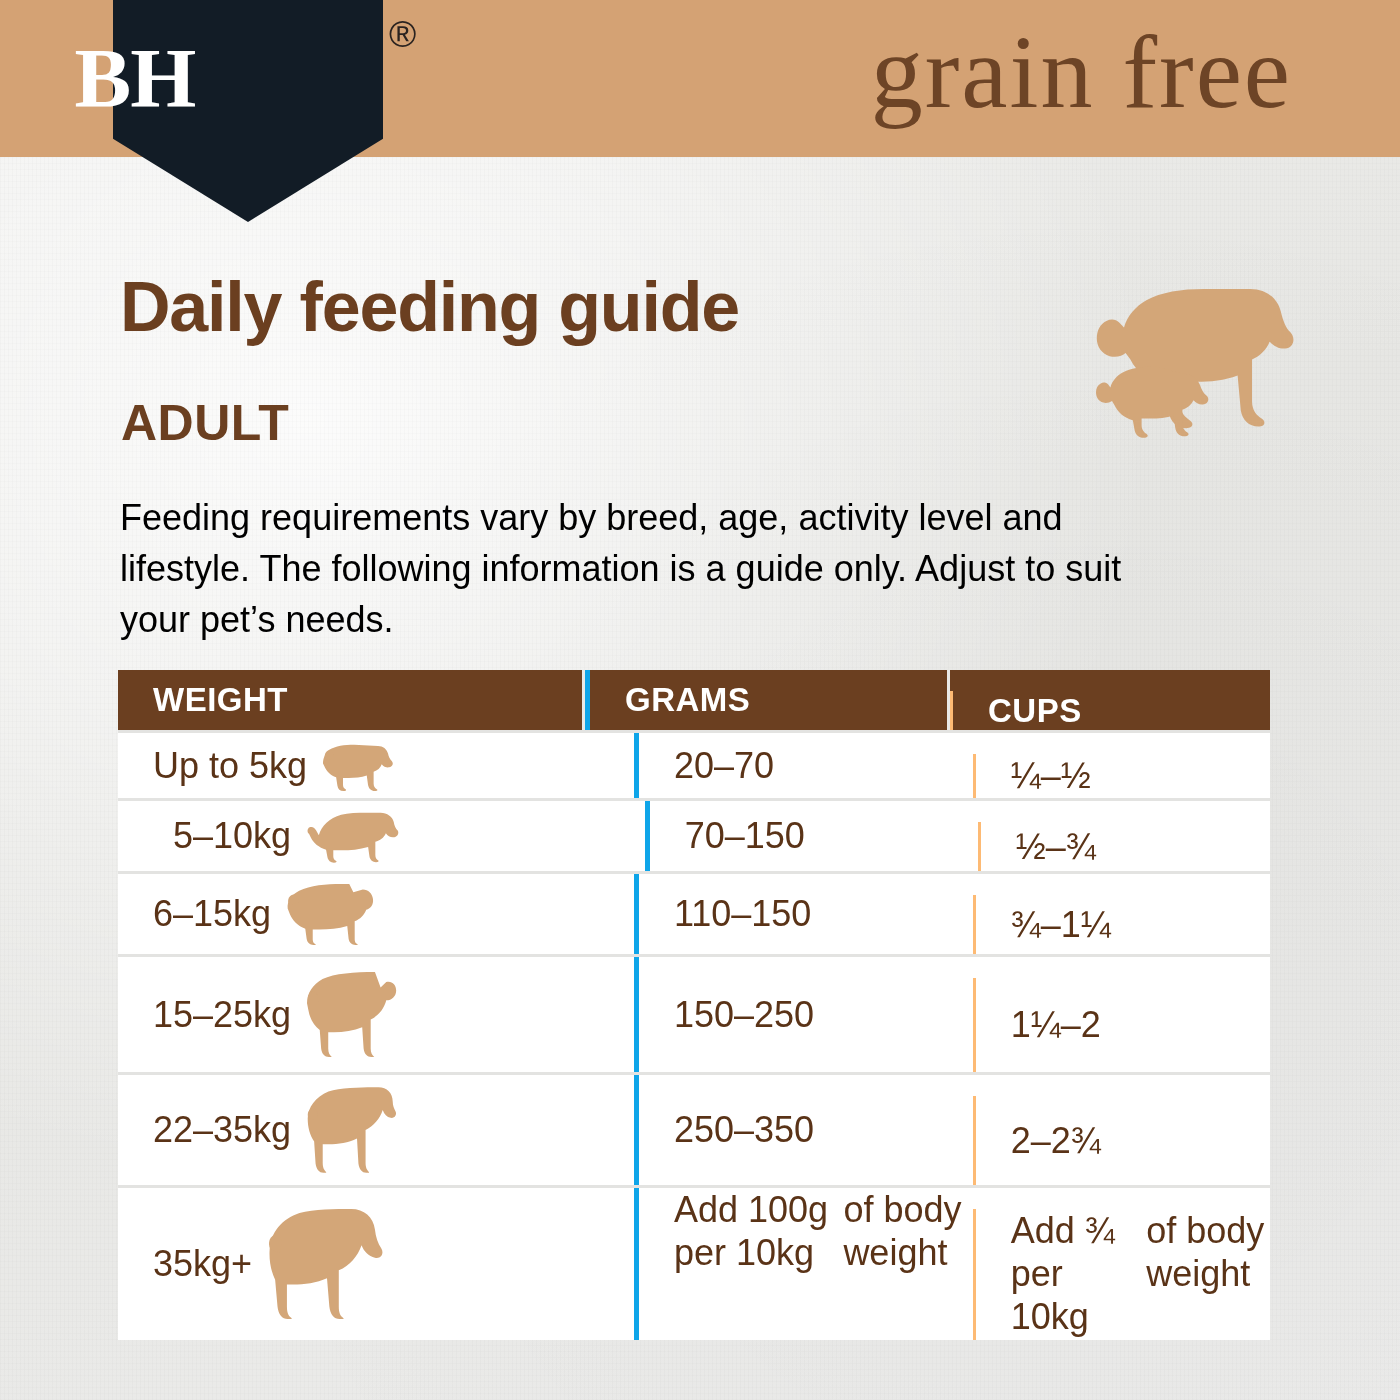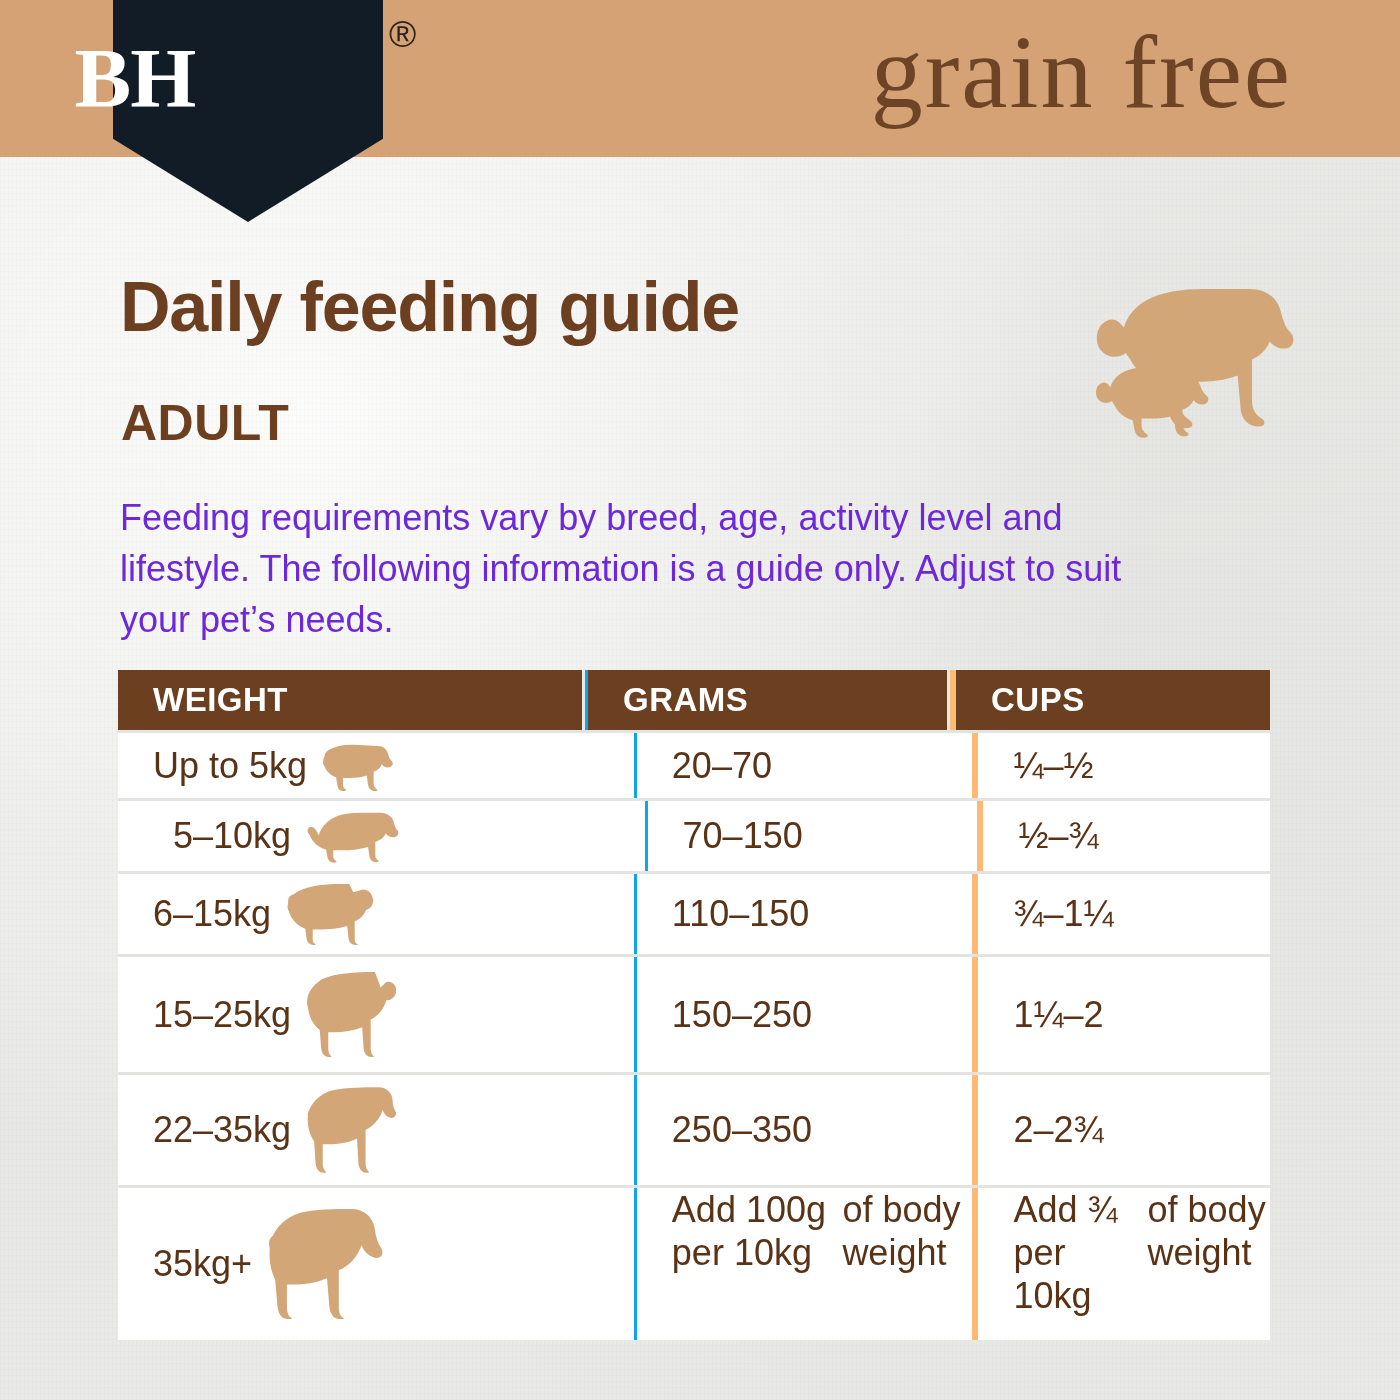--- a/index.html
+++ b/index.html
@@ -60,21 +60,21 @@
     letter-spacing:-1.2px;line-height:1;
     font-family:"Liberation Sans", sans-serif;
   }
   .subtitle{
     position:absolute;left:121px;top:398px;
     color:#6b3f20;font-size:50px;font-weight:bold;
     letter-spacing:0.5px;line-height:1;
   }
   .intro{
     position:absolute;left:120px;top:492px;width:1070px;
-    color:#6d28d9;font-size:36px;line-height:1.42;
+    color:#000000;font-size:36px;line-height:1.42;
     font-family:"Liberation Sans", sans-serif;
   }
   .dogs-hero{
     position:absolute;left:1060px;top:268px;width:240px;height:186px;
   }
 
   
   .table{
     position:absolute;left:118px;top:670px;width:1152px;
   }
@@ -91,22 +91,22 @@
     display:flex;background:#ffffff;border-top:3px solid #e3e3e1;
   }
   .row:first-of-type{border-top:none;}
   .cell{
     box-sizing:border-box;
     display:flex;align-items:center;
     color:#5a3317;font-size:36px;
     padding-left:35px;
   }
   .c1{width:558px;}
-  .c2{width:365px;border-left:3px solid #0ea5e9;}
-  .c3{width:320px;border-left:6px solid #fdba74;}
+  .c2{width:365px;border-left:5px solid #0ea5e9;}
+  .c3{width:320px;border-left:3px solid #fdba74;margin-top:21px;}
   .t-header .c1{width:467px;padding-left:35px;}
   .t-header .c2{width:365px;padding-left:35px;}
   .t-header .c3{width:320px;padding-left:35px;}
   .wcell{justify-content:flex-start;gap:10px;}
   .wlabel{white-space:nowrap;}
   .dogslot{flex:1;display:flex;align-items:center;justify-content:flex-start;padding-left:6px;}
   .two-line{flex-direction:row;align-items:flex-start;justify-content:center;line-height:1.2;}
 </style>
 </head>
 <body>

